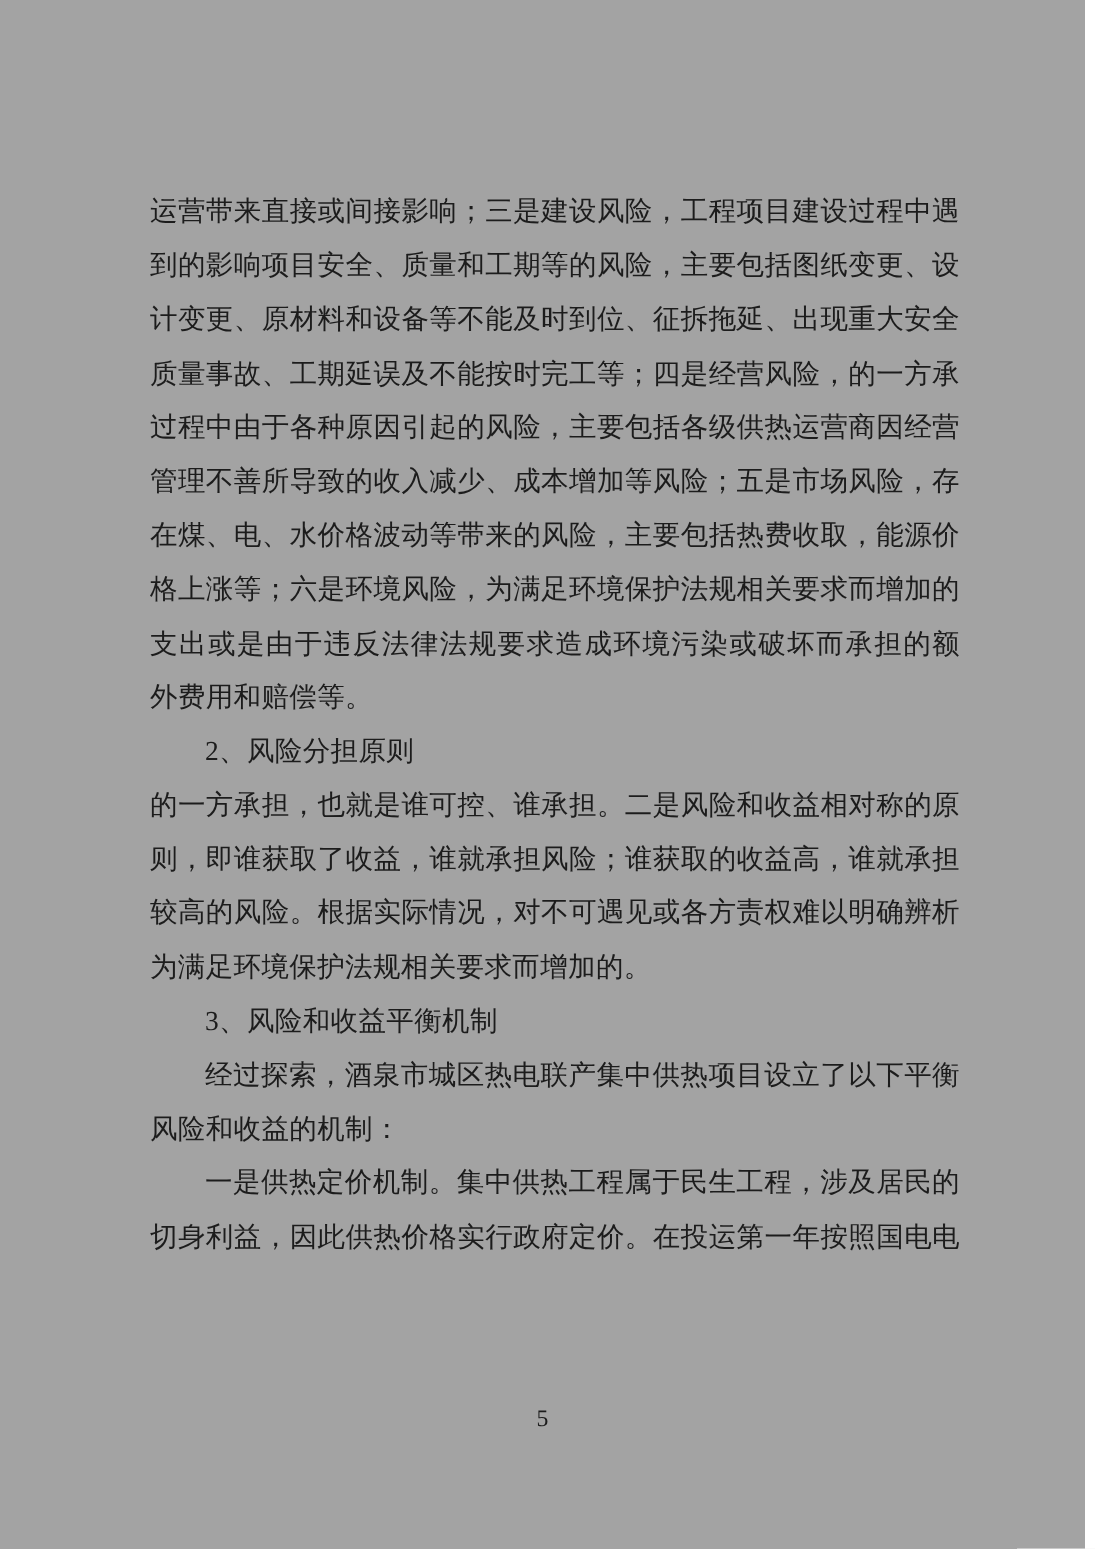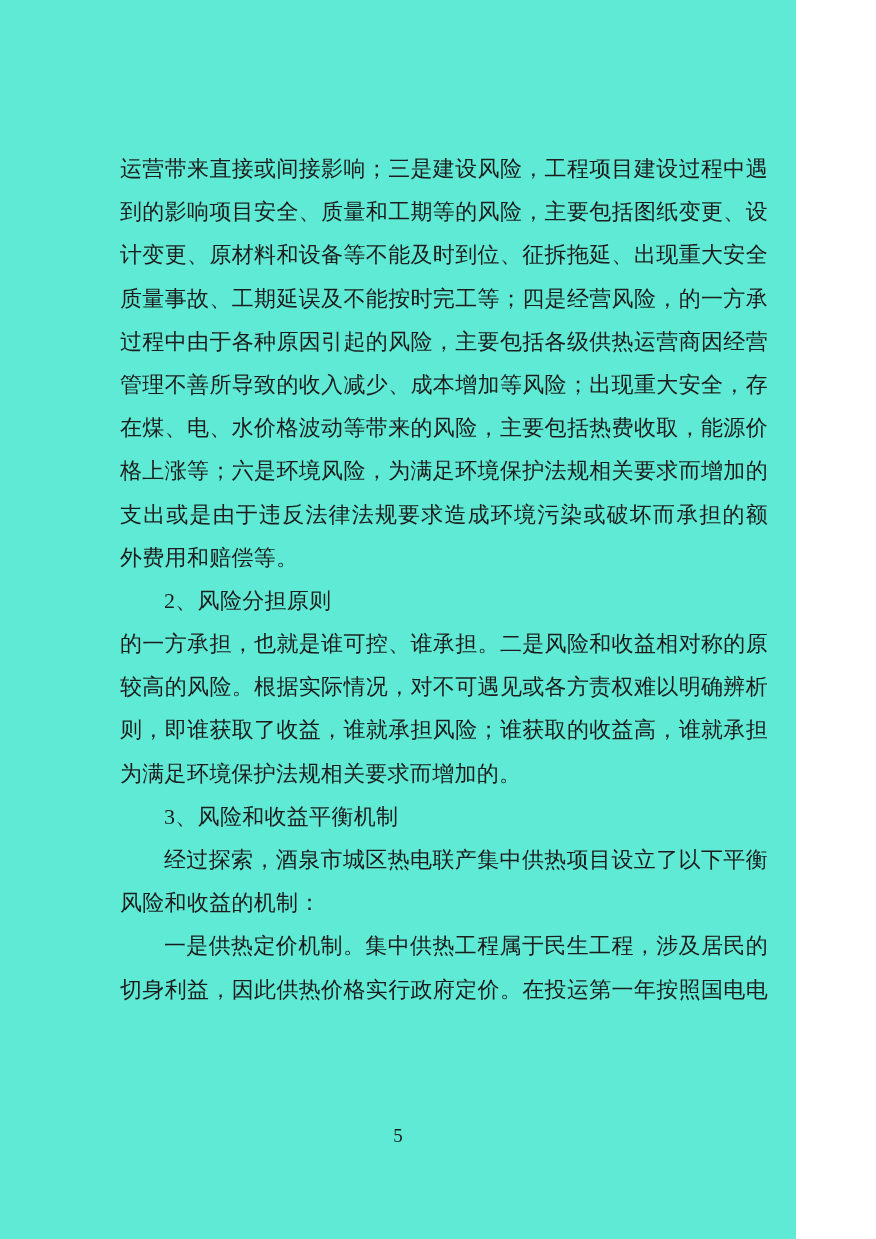--- a/index.html
+++ b/index.html
@@ -2,23 +2,23 @@
 <html><head>
 <meta charset="utf-8">
 <style>
   html, body {
     margin: 0;
     padding: 0;
     background: #ffffff;
   }
   .page {
     position: relative;
-    width: 796px;
+    width: 868px;
     height: 1239px;
-    background: #5eead4;
+    background: #a3a3a3;
     overflow: hidden;
     font-family: "Liberation Serif", "DejaVu Serif", serif;
   }
   .document-body {
     position: absolute;
     left: 120px;
     top: 147px;
     width: 648px;
   }
   .line {
@@ -56,29 +56,29 @@
 <body>
 
 <div class="page">
   <div class="document-body">
 
   <div class="line justify">运营带来直接或间接影响；三是建设风险，工程项目建设过程中遇</div>
       <div class="line justify">到的影响项目安全、质量和工期等的风险，主要包括图纸变更、设</div>
       <div class="line justify">计变更、原材料和设备等不能及时到位、征拆拖延、出现重大安全</div>
       <div class="line justify">质量事故、工期延误及不能按时完工等；四是经营风险，的一方承担</div>
       <div class="line justify">过程中由于各种原因引起的风险，主要包括各级供热运营商因经营</div>
-      <div class="line justify">管理不善所导致的收入减少、成本增加等风险；出现重大安全，存</div>
+      <div class="line justify">管理不善所导致的收入减少、成本增加等风险；五是市场风险，存</div>
       <div class="line justify">在煤、电、水价格波动等带来的风险，主要包括热费收取，能源价</div>
       <div class="line justify">格上涨等；六是环境风险，为满足环境保护法规相关要求而增加的</div>
       <div class="line justify">支出或是由于违反法律法规要求造成环境污染或破坏而承担的额</div>
       <div class="line">外费用和赔偿等。</div>
       <div class="line indent">2、风险分担原则</div>
       <div class="line justify">的一方承担，也就是谁可控、谁承担。二是风险和收益相对称的原</div>
+      <div class="line justify">则，即谁获取了收益，谁就承担风险；谁获取的收益高，谁就承担</div>
       <div class="line justify">较高的风险。根据实际情况，对不可遇见或各方责权难以明确辨析</div>
-      <div class="line justify">则，即谁获取了收益，谁就承担风险；谁获取的收益高，谁就承担</div>
       <div class="line">为满足环境保护法规相关要求而增加的。</div>
       <div class="line indent">3、风险和收益平衡机制</div>
       <div class="line justify indent">经过探索，酒泉市城区热电联产集中供热项目设立了以下平衡</div>
       <div class="line">风险和收益的机制：</div>
       <div class="line justify indent">一是供热定价机制。集中供热工程属于民生工程，涉及居民的</div>
       <div class="line justify">切身利益，因此供热价格实行政府定价。在投运第一年按照国电电</div>
     </div>
   <div class="page-footer">
     <span class="page-number">5</span>
   </div>

